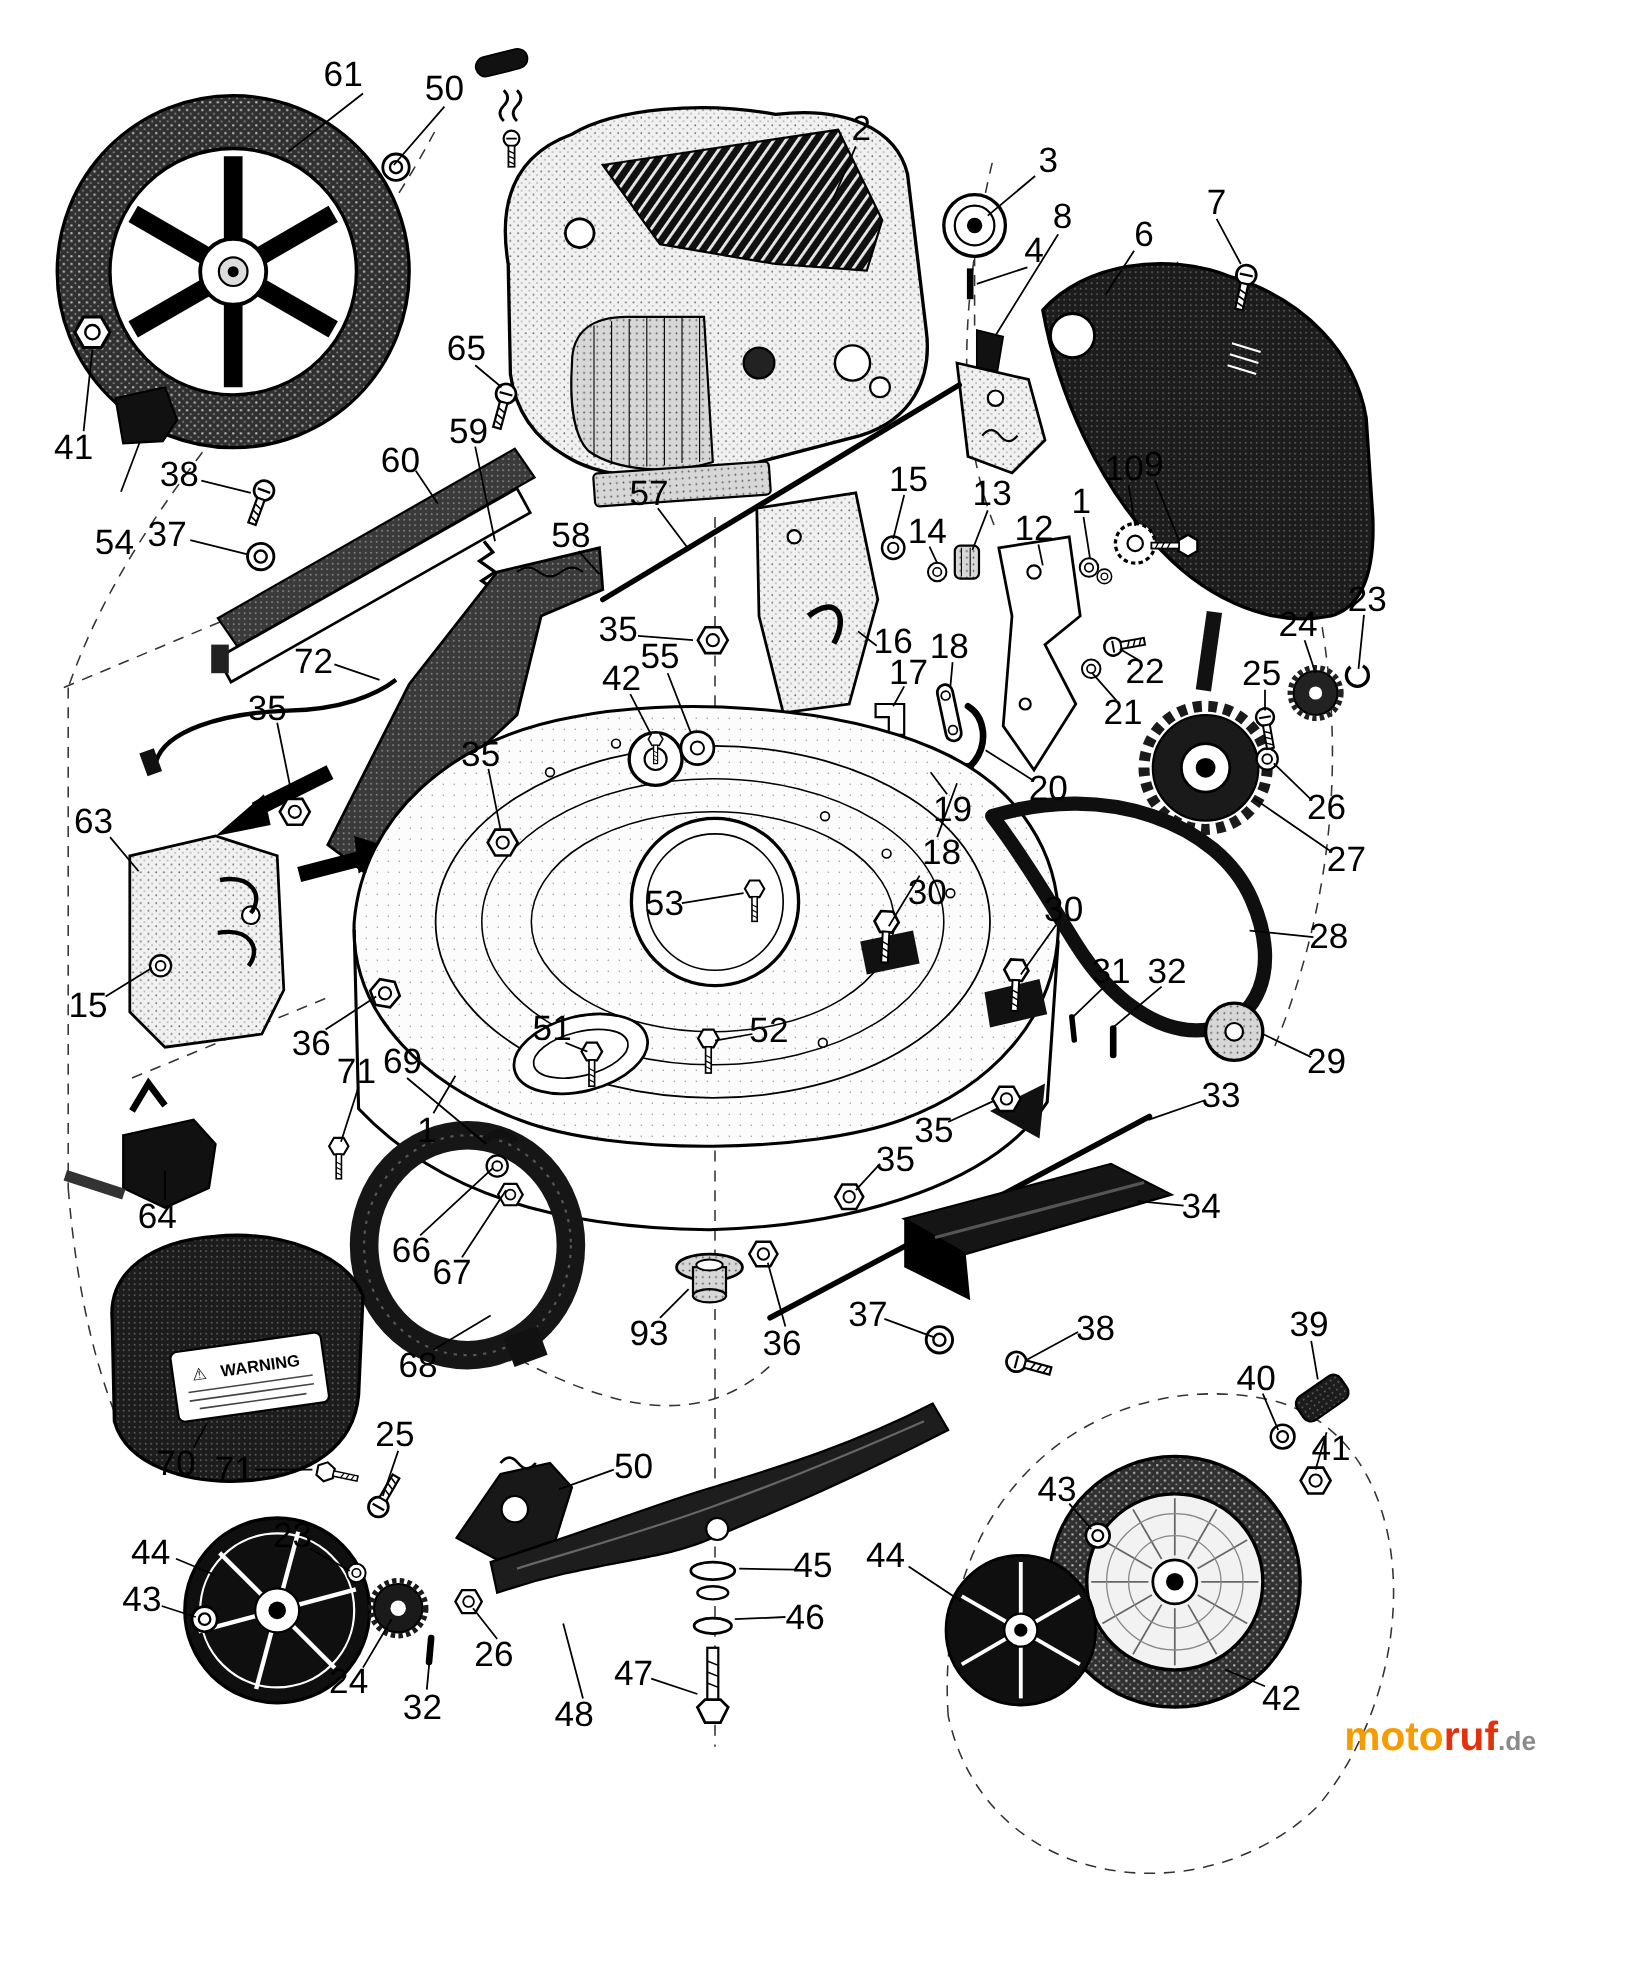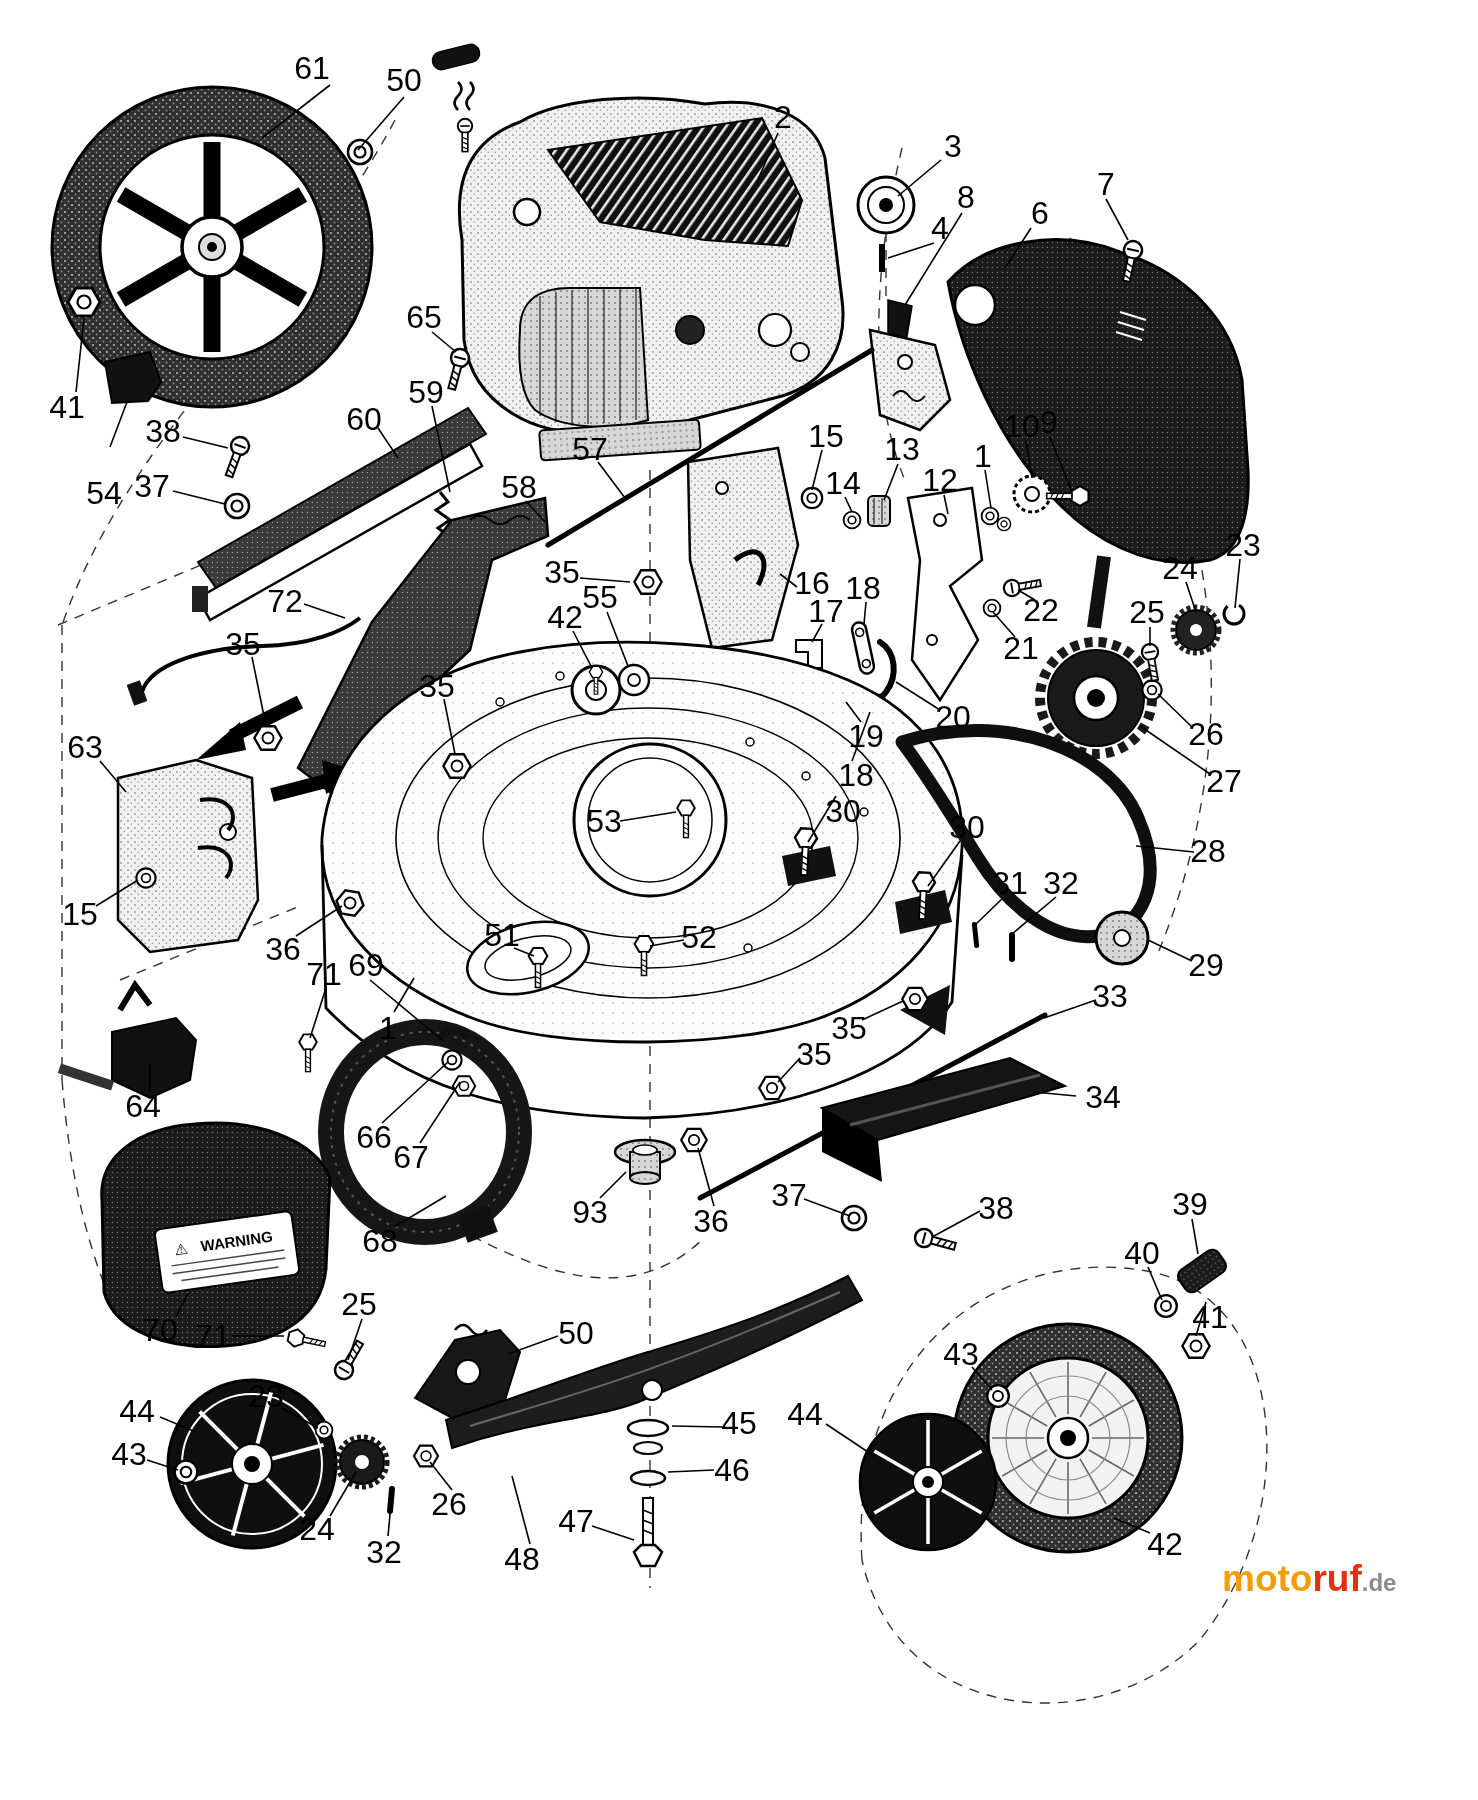--- a/index.html
+++ b/index.html
@@ -486,21 +486,21 @@
       <span class="part-label" style="left: 283px; top: 949px;">36</span>
       <span class="part-label" style="left: 502px; top: 935px;">51</span>
       <span class="part-label" style="left: 699px; top: 937px;">52</span>
       <span class="part-label" style="left: 1206px; top: 965px;">29</span>
       <span class="part-label" style="left: 1110px; top: 996px;">33</span>
       <span class="part-label" style="left: 324px; top: 974px;">71</span>
       <span class="part-label" style="left: 366px; top: 965px; text-align: center;">69</span>
       <span class="part-label" style="left: 388px; top: 1028px;">1</span>
       <span class="part-label" style="left: 849px; top: 1028px;">35</span>
       <span class="part-label" style="left: 814px; top: 1054px;">35</span>
-      <span class="part-label" style="left: 1092px; top: 1097px; margin-left: 11px;">34</span>
+      <span class="part-label" style="left: 1092px; top: 1097px;">34</span>
       <span class="part-label" style="left: 143px; top: 1106px;">64</span>
       <span class="part-label" style="left: 374px; top: 1137px;">66</span>
       <span class="part-label" style="left: 411px; top: 1157px;">67</span>
       <span class="part-label" style="left: 380px; top: 1241px;">68</span>
       <span class="part-label" style="left: 590px; top: 1212px;">93</span>
       <span class="part-label" style="left: 711px; top: 1221px;">36</span>
       <span class="part-label" style="left: 789px; top: 1195px;">37</span>
       <span class="part-label" style="left: 996px; top: 1208px;">38</span>
       <span class="part-label" style="left: 1190px; top: 1204px;">39</span>
       <span class="part-label" style="left: 1142px; top: 1253px;">40</span>

